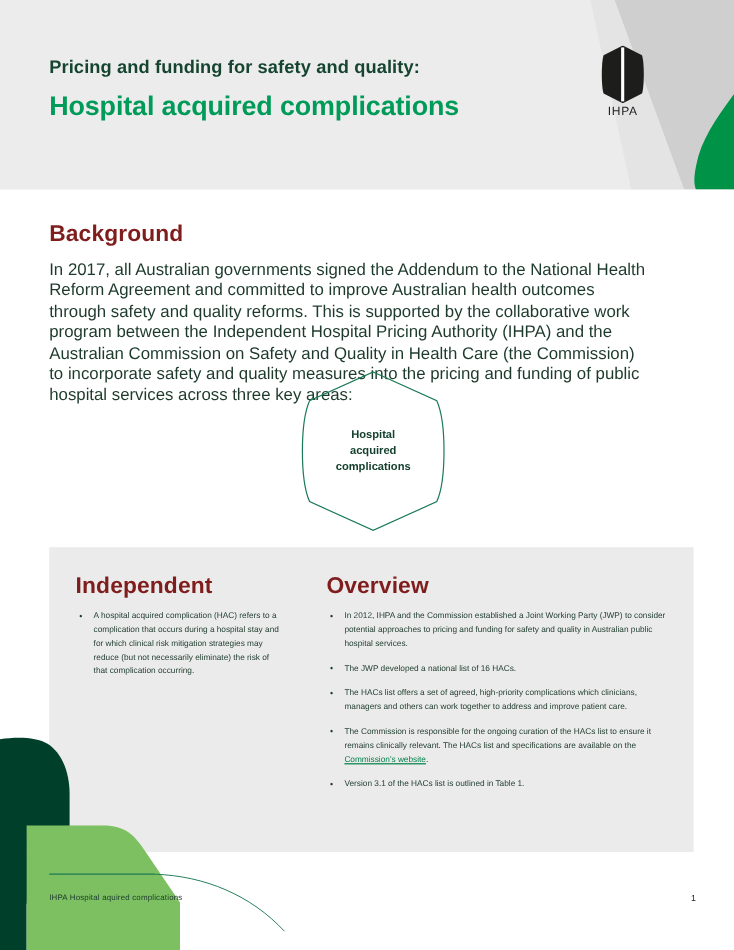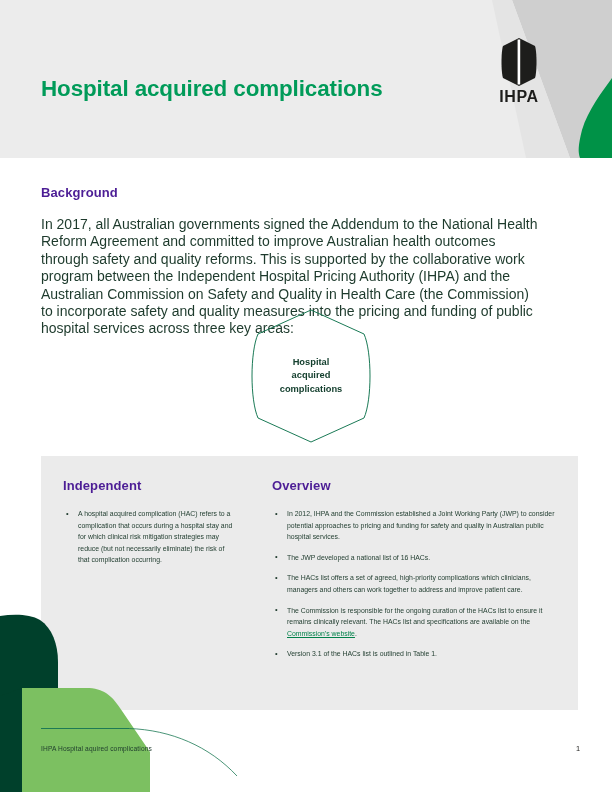--- a/index.html
+++ b/index.html
@@ -24,26 +24,26 @@
   }
   .title-main{
     position:absolute;left:41px;top:76px;
     font-size:22.4px;font-weight:bold;color:#009b59;letter-spacing:-.1px;
     white-space:nowrap;
   }
   .logo{position:absolute;left:491px;top:38px;width:56px;height:72px;}
   .logo-mark{position:absolute;left:9px;top:0;width:38px;height:48px;}
   .logo-word{
     position:absolute;left:0;top:50px;width:56px;text-align:center;
-    font-size:16px;font-weight:bold;color:#1d1d1b;letter-spacing:.6px;
+    font-size:10px;font-weight:normal;color:#1d1d1b;letter-spacing:.6px;
   }
 
   
   .sec-heading{
-    position:absolute;font-size:13px;font-weight:bold;color:#4c1d95;
+    position:absolute;font-size:19px;font-weight:bold;color:#7f1d1d;
     letter-spacing:.1px;
   }
   #bg-heading{left:41px;top:185px;}
   .bg-body{
     position:absolute;left:41px;top:216px;width:500px;
     font-size:14px;line-height:17.4px;color:#1d3a2c;
   }
 
   
   .hex-row{position:absolute;left:41px;top:308px;width:530px;height:140px;}
@@ -98,20 +98,21 @@
 
   <div class="header-band">
     <div class="header-corner">
       <svg width="160" height="170" viewBox="0 0 160 170">
         <path d="M60 0 L160 0 L160 158 L118 158 Z" fill="#cfcfcf"></path>
         <path d="M40 0 L60 0 L118 158 L74 158 Z" fill="#e4e4e4"></path>
         <path d="M160 78 C150 92 136 110 130 130 C126 146 126 152 128 158 L160 158 Z" fill="#009247"></path>
       </svg>
     </div>
 
+    <div class="title-kicker">Pricing and funding for safety and quality:</div>
     <div class="title-main">Hospital acquired complications</div>
 
     <div class="logo">
       <div class="logo-mark">
         <svg width="38" height="48" viewBox="0 0 38 48">
           <path d="M19 0 L35 8 C37 14 37 34 35 40 L19 48 L3 40 C1 34 1 14 3 8 Z" fill="#1d1d1b"></path>
           <rect x="17.6" y="1.5" width="2.6" height="45" fill="#ffffff"></rect>
         </svg>
       </div>
       <div class="logo-word">IHPA</div>

